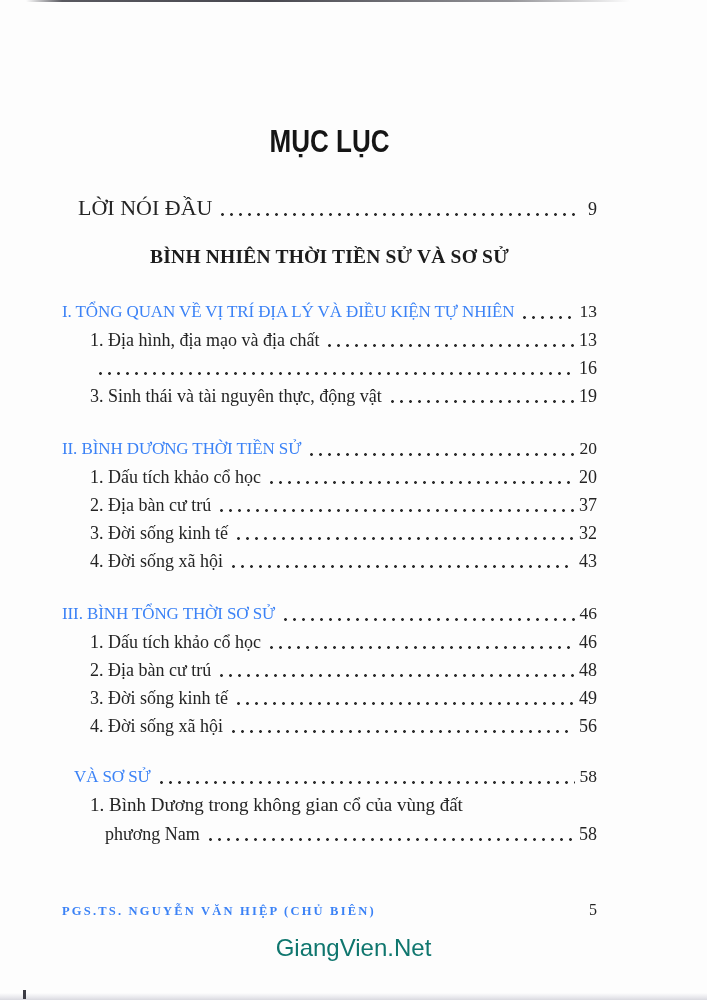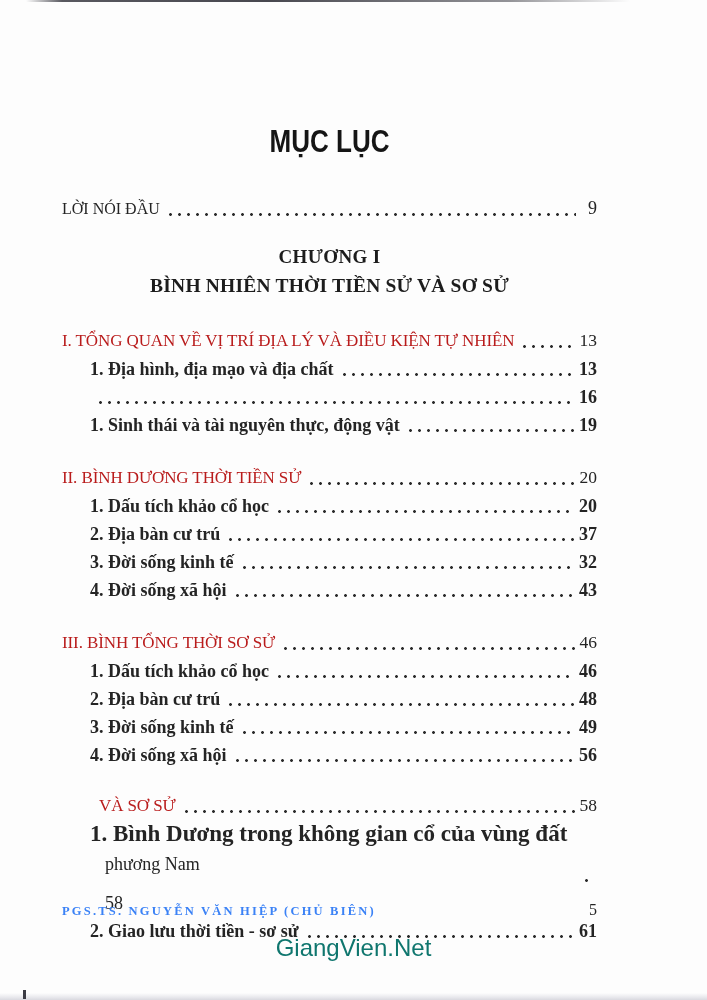--- a/index.html
+++ b/index.html
@@ -60,27 +60,27 @@
   .leader {
     flex:1 1 auto; min-width:10px;
     align-self:flex-end;
     height:5px; margin:0 5px 6px 6px;
     background-image:radial-gradient(circle, #2b2b2b 1.25px, rgba(0,0,0,0) 1.55px);
     background-size:9px 5px;
     background-repeat:repeat-x;
     background-position:left bottom;
   }
   .pg { flex:0 0 auto; text-align:right; min-width:16px; font-size:18px; }
-  .heading-row .lbl { font-size:17px; letter-spacing:-0.1px; color:#b91c1c; }
+  .heading-row .lbl { font-size:17px; letter-spacing:-0.1px; color:#3b82f6; }
   .heading-row .pg  { font-size:17.5px; }
-  .item-row { margin-left:28px;font-weight:bold; }
+  .item-row { margin-left:28px; }
   .item-row .lbl { font-size:18px; }
   .wrap-line { line-height:28px; white-space:nowrap; }
-  .cont-heading { margin-left:37px; }
-  .cont-item    { margin-left:43px;flex-direction:column; }
+  .cont-heading { margin-left:12px; }
+  .cont-item    { margin-left:43px; }
   .sect { margin-top:24px; }
   .sect-iv { margin-top:22px; }
 
   .footer {
     position:absolute; left:62px; top:901px; width:535px;
     display:flex; align-items:baseline; justify-content:space-between;
   }
   .footer-author {
     font-size:12.5px; font-weight:600; letter-spacing:2.2px; color:#3b82f6;
   }
@@ -98,27 +98,26 @@
 <div class="page">
   <div class="scan-edge-top"></div>
 
   <div class="content">
 
     <div class="doc-title">
       <span class="squeeze">MỤC LỤC</span>
     </div>
 
     <div class="row front-row">
-      <span class="lbl" style="font-size:16px;">LỜI NÓI ĐẦU</span>
+      <span class="lbl" style="font-size:22px;margin-left:16px;">LỜI NÓI ĐẦU</span>
       <span class="leader"></span>
       <span class="pg">9</span>
     </div>
 
     <div class="chapter">
-      <div class="chapter-number">CHƯƠNG I</div>
       <div class="chapter-title">BÌNH NHIÊN THỜI TIỀN SỬ VÀ SƠ SỬ</div>
     </div>
 
     <div class="toc">
 
       <div class="sect">
         <div class="row heading-row">
           <span class="lbl">I. TỔNG QUAN VỀ VỊ TRÍ ĐỊA LÝ VÀ ĐIỀU KIỆN TỰ NHIÊN</span>
           <span class="leader"></span>
           <span class="pg">13</span>
@@ -126,21 +125,21 @@
         <div class="row item-row">
           <span class="lbl">1. Địa hình, địa mạo và địa chất</span>
           <span class="leader"></span>
           <span class="pg">13</span>
         </div>
         <div class="row item-row">
           <span class="leader"></span>
           <span class="pg">16</span>
         </div>
         <div class="row item-row">
-          <span class="lbl">1. Sinh thái và tài nguyên thực, động vật</span>
+          <span class="lbl">3. Sinh thái và tài nguyên thực, động vật</span>
           <span class="leader"></span>
           <span class="pg">19</span>
         </div>
       </div>
 
       <div class="sect">
         <div class="row heading-row">
           <span class="lbl">II. BÌNH DƯƠNG THỜI TIỀN SỬ</span>
           <span class="leader"></span>
           <span class="pg">20</span>
@@ -195,31 +194,26 @@
         </div>
       </div>
 
       <div class="sect sect-iv">
         <div class="row heading-row cont-heading">
           <span class="lbl">VÀ SƠ SỬ</span>
           <span class="leader"></span>
           <span class="pg">58</span>
         </div>
         <div class="wrap-line item-row">
-          <span class="lbl" style="font-size:23px;">1. Bình Dương trong không gian cổ của vùng đất</span>
+          <span class="lbl" style="font-size:19px;">1. Bình Dương trong không gian cổ của vùng đất</span>
         </div>
         <div class="row cont-item">
           <span class="lbl" style="font-size:18px;">phương Nam</span>
           <span class="leader"></span>
           <span class="pg">58</span>
-        </div>
-        <div class="row item-row">
-          <span class="lbl">2. Giao lưu thời tiền - sơ sử</span>
-          <span class="leader"></span>
-          <span class="pg">61</span>
         </div>
       </div>
 
     </div>
   </div>
 
   <div class="footer">
     <span class="footer-author">PGS.TS. NGUYỄN VĂN HIỆP (CHỦ BIÊN)</span>
     <span class="footer-pageno">5</span>
   </div>

